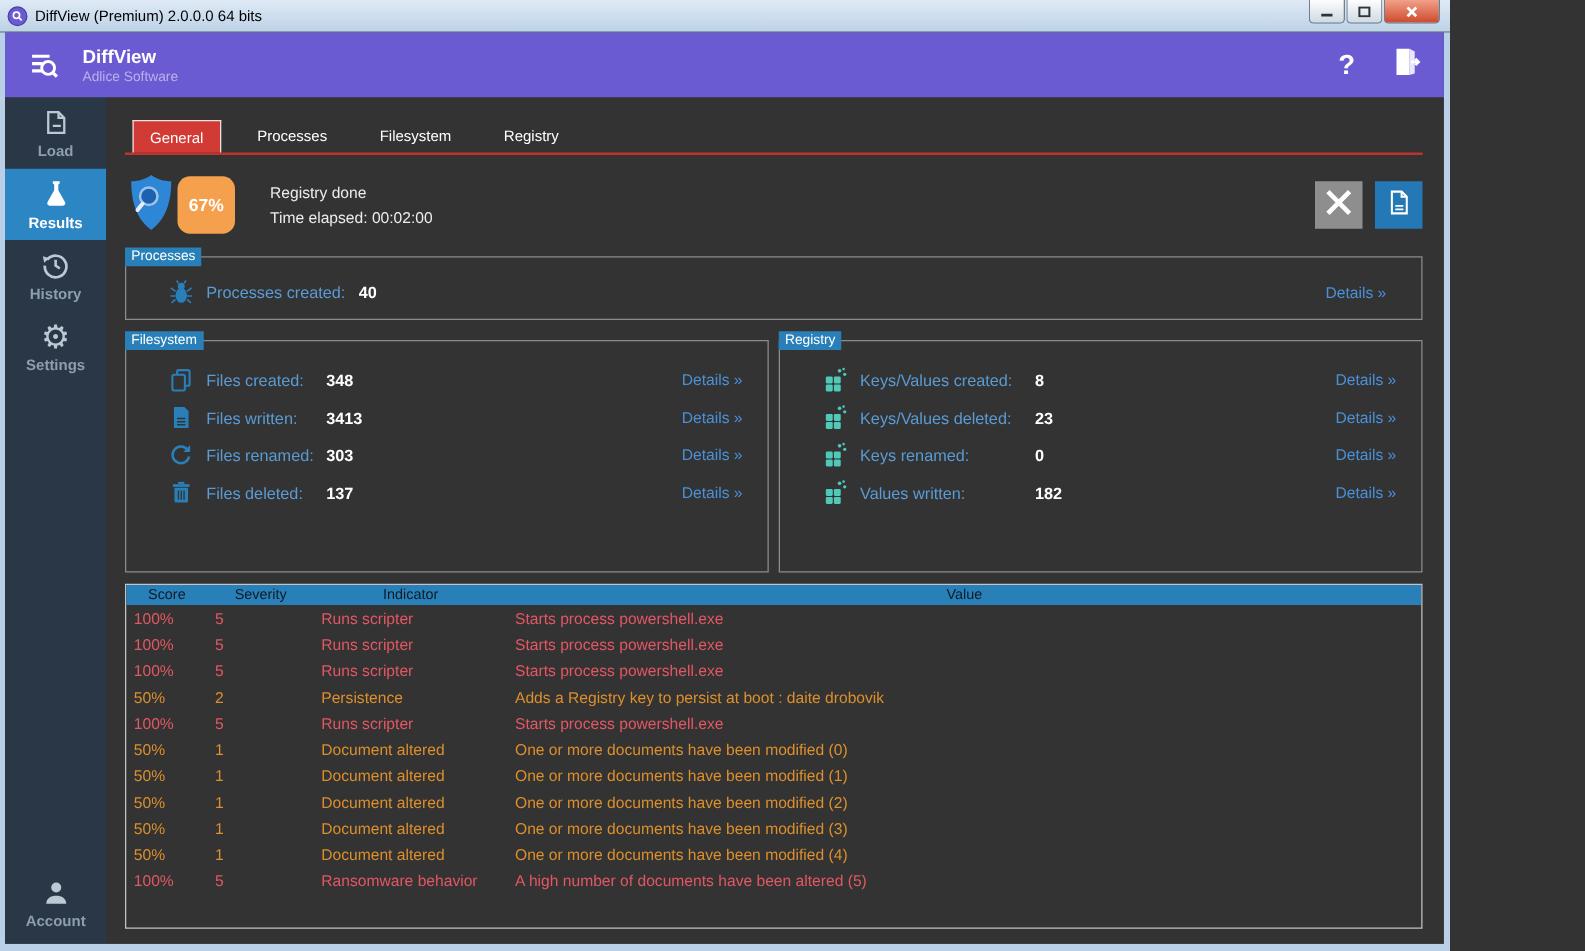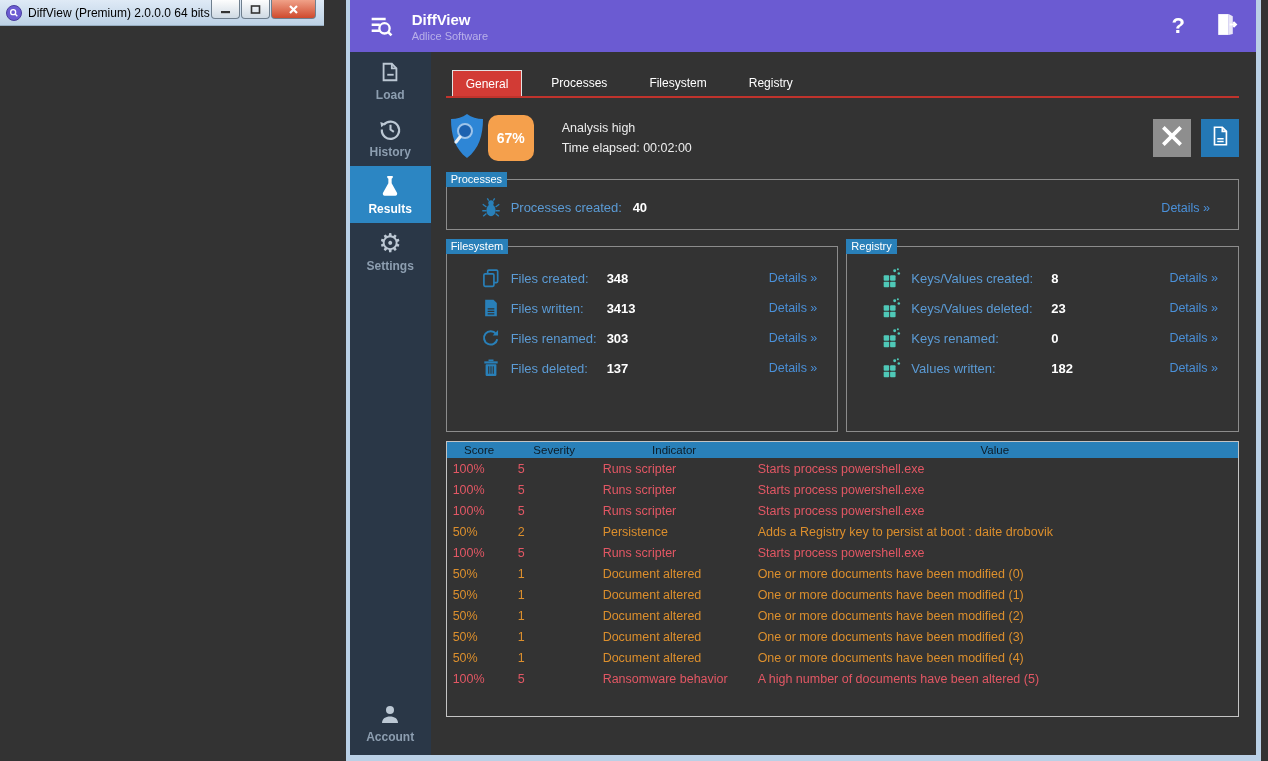--- a/index.html
+++ b/index.html
@@ -1,18 +1,18 @@
 <!DOCTYPE html>
 <html style="--accent_purple: #6b5bd2; --sidebar_active: #2c86c3; --tab_active: #d23b35; --group_tag: #2980b9; --label_blue: #5b9bd5; --link_blue: #4a90d9; --table_header: #2980b9; --badge_orange: #f5a04c; --registry_icon: #4fc9b8; --high: #e25764; --medium: #dc8f2d;"><head>
 <meta charset="utf-8">
 <style>
   * { margin:0; padding:0; box-sizing:border-box; }
   html,body { width:1268px; height:761px; }
   body { font-family:"Liberation Sans","DejaVu Sans",sans-serif; background:#333; overflow:hidden; }
-  .window { width:1261px; height:761px; display:flex; flex-direction:row;gap:22px; }
+  .window { width:1160px; height:761px; display:flex; flex-direction:column; }
 
   
   .titlebar { height:26px; background:linear-gradient(#dfeaf6,#bdd2e6); display:flex; align-items:flex-start; padding-left:6px; border-bottom:1px solid #98aec2; }
   .titlebar-inner { display:flex; align-items:center; height:26px; }
   .app-ico { width:16px; height:16px; border-radius:50%; background:#6b5bd2; border:1px solid #4a3fa0; display:flex; align-items:center; justify-content:center; margin-top:0; }
   .title-text { font-size:12px; color:#000; margin-left:6px; line-height:26px; }
   .win-buttons { margin-left:auto; display:flex; margin-right:8px; }
   .win-btn { width:29px; height:19px; border:1px solid #6f7f8e; border-top:none; border-radius:0 0 4px 4px; background:linear-gradient(#fdfdfd,#cfdae4); display:flex; align-items:center; justify-content:center; margin-left:1px; color:#333; }
   .win-btn.close { width:45px; background:linear-gradient(#f0a188,#cf4a2e); color:#fff; }
 
@@ -142,38 +142,38 @@
         <div class="side-item">
           <span class="s-icon">
             <svg width="22" height="24" viewBox="0 0 24 24">
                 <path fill="none" stroke="currentColor" stroke-width="2" d="M5 3h9l5 5v13H5z"></path>
                 <path fill="none" stroke="currentColor" stroke-width="2" d="M14 3v5h5"></path>
                 <line x1="9" y1="15" x2="16" y2="15" stroke="currentColor" stroke-width="2"></line>
               </svg>
           </span>
           <span>Load</span>
         </div>
+        <div class="side-item active">
+          <span class="s-icon">
+            <svg width="22" height="26" viewBox="0 0 24 26">
+                <path fill="currentColor" d="M9 2h6v2l-1.2 1v5l5.8 10.3c.8 1.4-.2 3.2-1.8 3.2H6.2c-1.6 0-2.6-1.8-1.8-3.2L10.2 10V5L9 4z"></path>
+              </svg>
+          </span>
+          <span>Results</span>
+        </div>
         <div class="side-item">
           <span class="s-icon">
             <svg width="25" height="25" viewBox="0 0 24 24">
                 <path fill="none" stroke="currentColor" stroke-width="2.1" d="M5.5 7.5A8.3 8.3 0 1 1 3.7 12"></path>
                 <path fill="currentColor" d="M2.2 4.8l1 5 4-3.4z"></path>
                 <path fill="none" stroke="currentColor" stroke-width="2" d="M12 7.5V12l3.2 2.2"></path>
               </svg>
           </span>
           <span>History</span>
         </div>
-        <div class="side-item active">
-          <span class="s-icon">
-            <svg width="22" height="26" viewBox="0 0 24 26">
-                <path fill="currentColor" d="M9 2h6v2l-1.2 1v5l5.8 10.3c.8 1.4-.2 3.2-1.8 3.2H6.2c-1.6 0-2.6-1.8-1.8-3.2L10.2 10V5L9 4z"></path>
-              </svg>
-          </span>
-          <span>Results</span>
-        </div>
         <div class="side-item">
           <span class="s-icon" style="font-size:26px; line-height:1;">⚙</span>
           <span>Settings</span>
         </div>
         <div class="side-spacer"></div>
         <div class="side-item side-account">
           <span class="s-icon">
             <svg width="24" height="24" viewBox="0 0 24 24">
                 <circle cx="12" cy="8" r="4" fill="currentColor"></circle>
                 <path fill="currentColor" d="M4 21c0-4.4 3.6-6.5 8-6.5s8 2.1 8 6.5z"></path>
@@ -195,21 +195,21 @@
         <div class="status-row">
           <span>
             <svg width="42" height="46" viewBox="0 0 42 46">
                 <path fill="#2e86d6" d="M21 1c-4.5 3.4-10 5-16 5 0 16 4 30 16 39 12-9 16-23 16-39-6 0-11.5-1.6-16-5z"></path>
                 <circle cx="19" cy="18" r="7" fill="#1d62b0" stroke="#9ec4ea" stroke-width="2"></circle>
                 <line x1="14" y1="24" x2="10" y2="29" stroke="#e8eef5" stroke-width="3.2" stroke-linecap="round"></line>
               </svg>
           </span>
           <div class="badge">67%</div>
           <div class="status-text">
-            <div>Analysis high</div>
+            <div>Registry done</div>
             <div>Time elapsed: 00:02:00</div>
           </div>
           <div class="status-buttons">
             <div class="sq-btn btn-x">
               <span><svg width="26" height="26" viewBox="0 0 24 24">
                     <path d="M4 4l16 16M20 4L4 20" stroke="#fff" stroke-width="3.4"></path>
                   </svg></span>
             </div>
             <div class="sq-btn btn-report">
               <span><svg width="22" height="24" viewBox="0 0 24 24">

